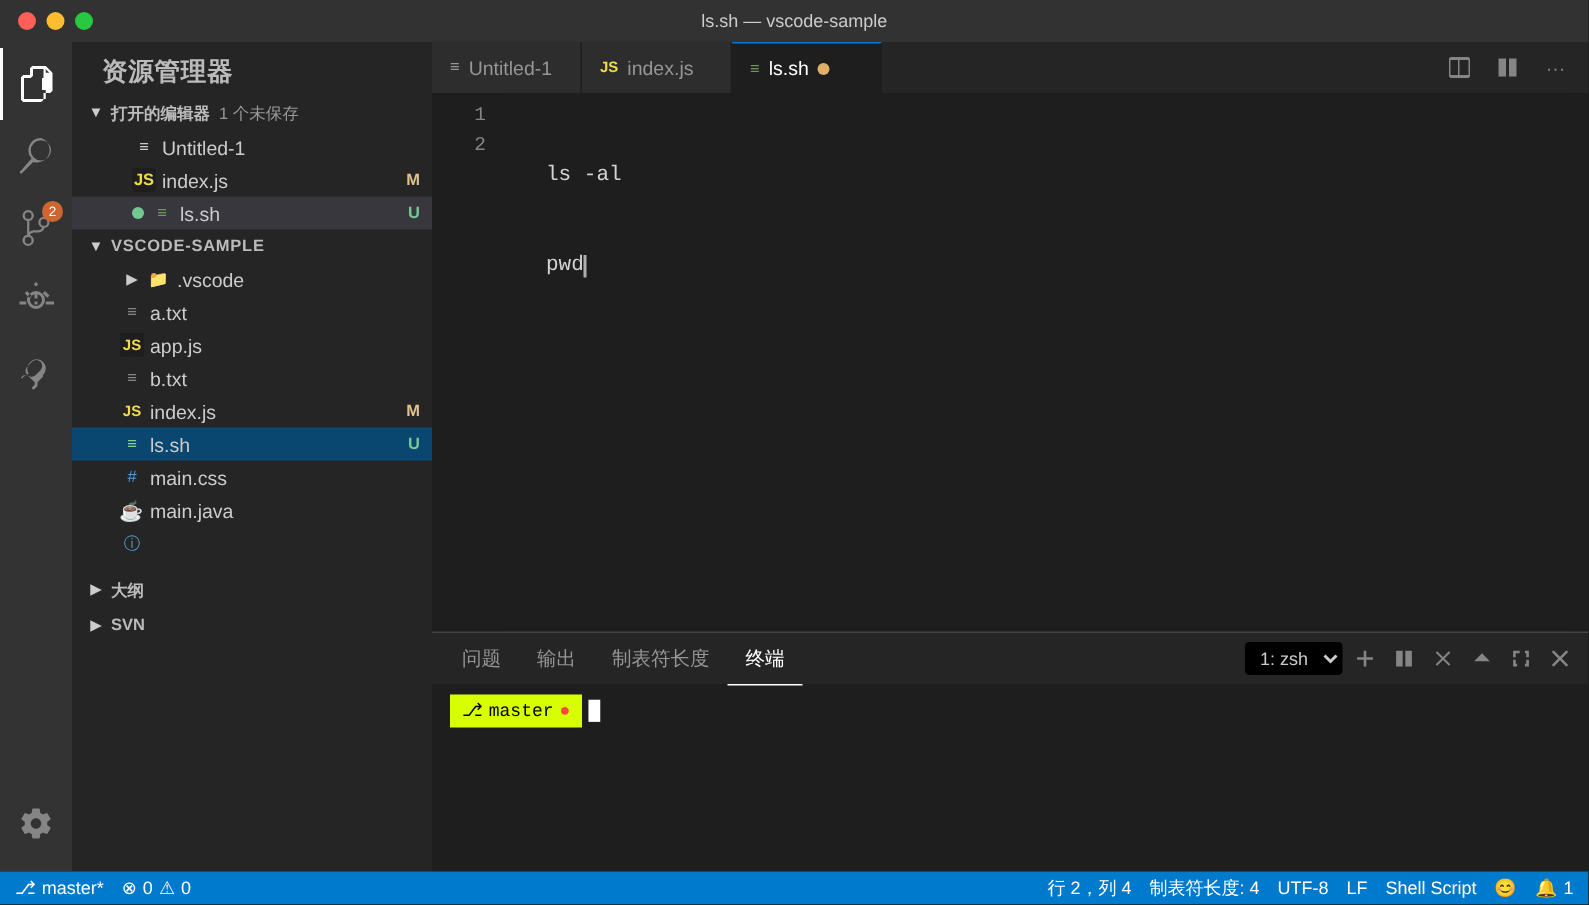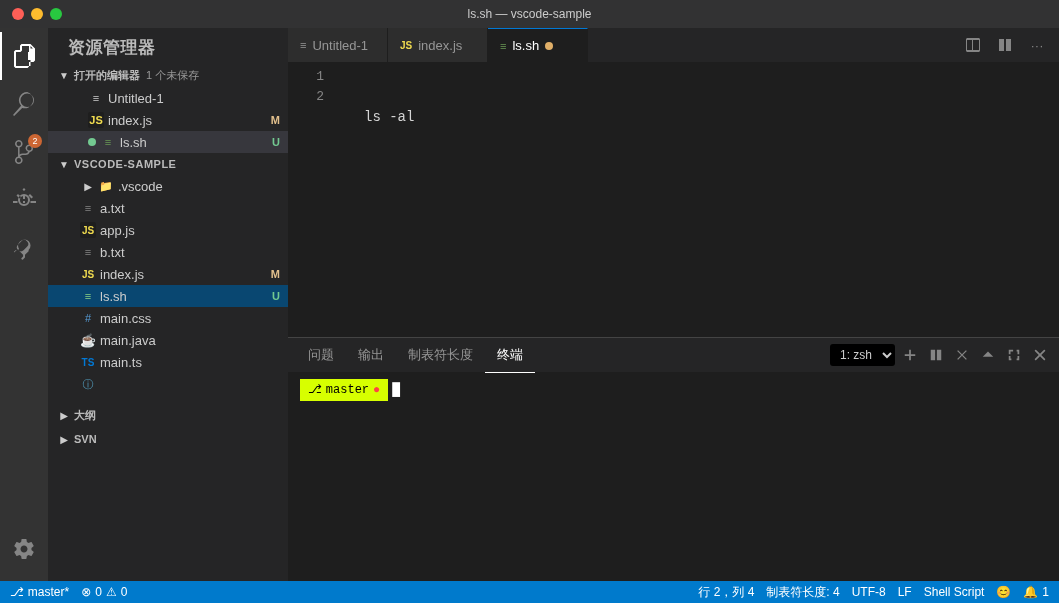--- a/index.html
+++ b/index.html
@@ -294,21 +294,21 @@
       50% { opacity: 0; }
     }
     .scrollbar-right {
       width: 10px;
       background: #1e1e1e;
       flex-shrink: 0;
     }
 
     
     #panel {
-      height: 244px;
+      height: 160px;
       background: #1e1e1e;
       display: flex;
       flex-direction: column;
       border-top: 1px solid #444;
       flex-shrink: 0;
     }
     #panel-tabs {
       display: flex;
       align-items: center;
       height: 35px;
@@ -532,24 +532,20 @@
       <span class="file-name">ls.sh</span>
       <span class="file-badge badge-u">U</span>
     </div>
     <div class="file-item sub-item">
       <span class="file-icon" style="color:#569cd6;font-size:11px;">#</span>
       <span class="file-name">main.css</span>
     </div>
     <div class="file-item sub-item">
       <span class="file-icon" style="color:#cc3e44;font-size:13px;">☕</span>
       <span class="file-name">main.java</span>
-    </div>
-    <div class="file-item sub-item">
-      <span class="file-icon" style="color:#0278d4;font-size:10px;font-weight:bold;">TS</span>
-      <span class="file-name">main.ts</span>
     </div>
     <div class="file-item sub-item">
       <span class="file-icon" style="color:#519aba;font-size:11px;">ⓘ</span>
     </div>
 
     <div class="section-header" style="margin-top:8px;">
       <span class="chevron">▶</span>
       <span class="section-title">大纲</span>
     </div>
 
@@ -594,20 +590,21 @@
 
     <div style="flex:1;display:flex;flex-direction:column;overflow:hidden;">
 
       <div id="editor-content">
         <div class="line-numbers">
           <div>1</div>
           <div>2</div>
         </div>
         <div class="code-area">
           <div class="code-line">ls -al</div>
+          <div class="code-line">pwd<span class="cursor"></span></div>
         </div>
         <div class="scrollbar-right"></div>
       </div>
 
       <div id="panel">
         <div id="panel-tabs">
           <div class="panel-tab">
             <span>问题</span>
           </div>
           <div class="panel-tab">

